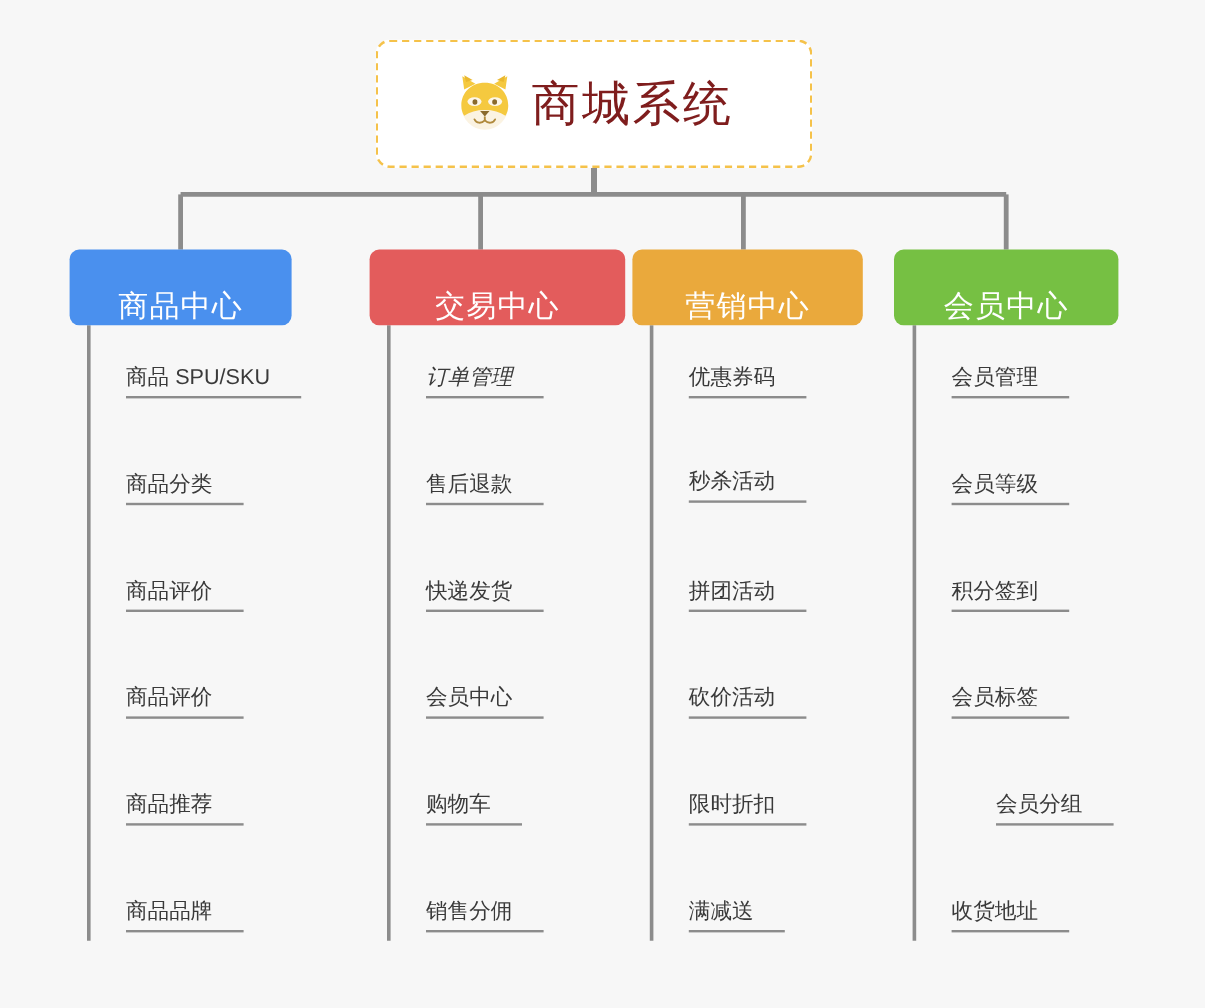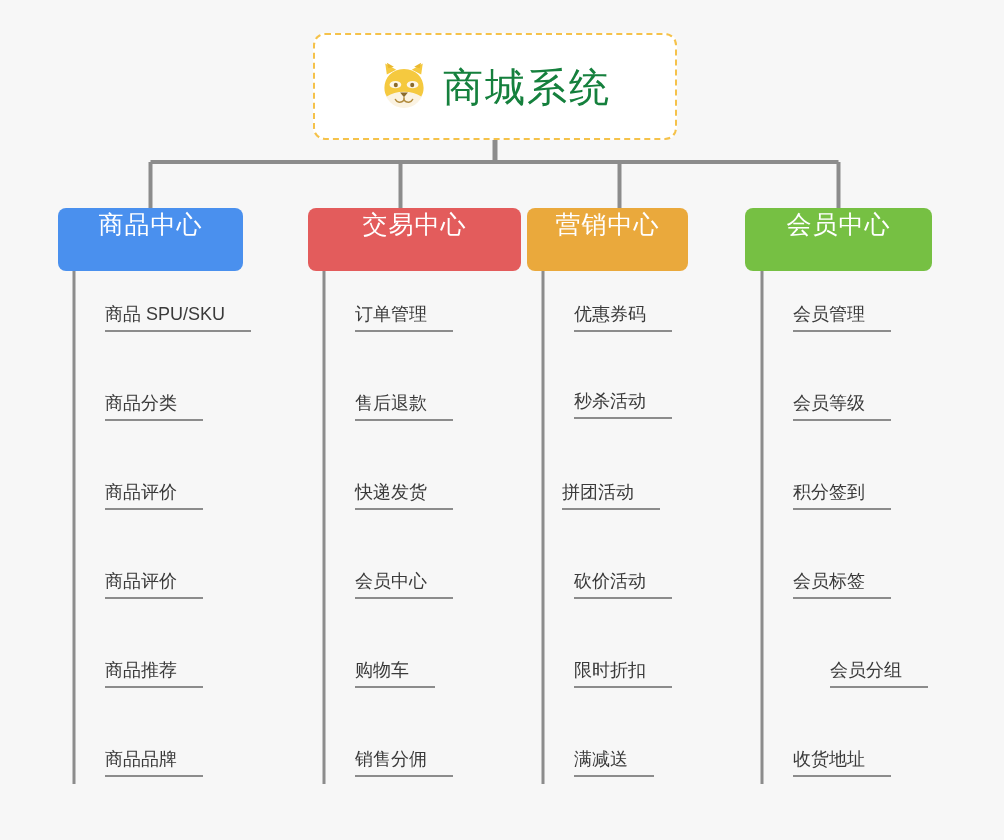--- a/index.html
+++ b/index.html
@@ -39,21 +39,21 @@
     gap: 14px;
   }
   .root-icon {
     width: 50px;
     height: 50px;
     position: relative;
     flex: 0 0 auto;
   }
   .root-title {
     font-size: 40px;
-    color: #15803d;
+    color: #7f1d1d;
     letter-spacing: 2px;
     line-height: 1;
     white-space: nowrap;
   }
 
   
   #links {
     position: absolute;
     left: 0; top: 0;
     width: 1004px;
@@ -67,21 +67,21 @@
     top: 208px;
   }
   .cat-box {
     position: absolute;
     top: 0;
     left: 0;
     height: 63px;
     box-sizing: border-box;
     border-radius: 8px;
     display: flex;
-    align-items: flex-start;
+    align-items: flex-end;
     justify-content: center;
     color: #ffffff;
     font-size: 25px;
     letter-spacing: 1px;
     white-space: nowrap;
   }
 
   .leaf {
     position: absolute;
     box-sizing: border-box;
@@ -160,49 +160,49 @@
         </div>
         <div class="leaf" style="left: 16px; top: 542px;">
           <span class="leaf-label" style="margin-left: 31px;">商品品牌</span>
         </div>
       </div>
       <div class="column" style="left: 308px;">
         <div class="cat-box" style="width: 213px; background: rgb(227, 92, 92);">
           <span>交易中心</span>
         </div>
         <div class="leaf" style="left: 16px; top: 97px;">
-          <span class="leaf-label" style="margin-left: 31px;">订单管理</span>
+          <span class="leaf-label" style="margin-left: 31px; font-style: italic;">订单管理</span>
         </div>
         <div class="leaf" style="left: 16px; top: 186px;">
           <span class="leaf-label" style="margin-left: 31px;">售后退款</span>
         </div>
         <div class="leaf" style="left: 16px; top: 275px;">
           <span class="leaf-label" style="margin-left: 31px;">快递发货</span>
         </div>
         <div class="leaf" style="left: 16px; top: 364px;">
           <span class="leaf-label" style="margin-left: 31px;">会员中心</span>
         </div>
         <div class="leaf" style="left: 16px; top: 453px;">
           <span class="leaf-label" style="margin-left: 31px;">购物车</span>
         </div>
         <div class="leaf" style="left: 16px; top: 542px;">
           <span class="leaf-label" style="margin-left: 31px;">销售分佣</span>
         </div>
       </div>
       <div class="column" style="left: 527px;">
-        <div class="cat-box" style="width: 161px; background: rgb(234, 169, 60);">
+        <div class="cat-box" style="width: 192px; background: rgb(234, 169, 60);">
           <span>营销中心</span>
         </div>
         <div class="leaf" style="left: 16px; top: 97px;">
           <span class="leaf-label" style="margin-left: 31px;">优惠券码</span>
         </div>
         <div class="leaf" style="left: 16px; top: 184px;">
           <span class="leaf-label" style="margin-left: 31px;">秒杀活动</span>
         </div>
-        <div class="leaf" style="left: 4px; top: 275px;">
+        <div class="leaf" style="left: 16px; top: 275px;">
           <span class="leaf-label" style="margin-left: 31px;">拼团活动</span>
         </div>
         <div class="leaf" style="left: 16px; top: 364px;">
           <span class="leaf-label" style="margin-left: 31px;">砍价活动</span>
         </div>
         <div class="leaf" style="left: 16px; top: 453px;">
           <span class="leaf-label" style="margin-left: 31px;">限时折扣</span>
         </div>
         <div class="leaf" style="left: 16px; top: 542px;">
           <span class="leaf-label" style="margin-left: 31px;">满减送</span>

